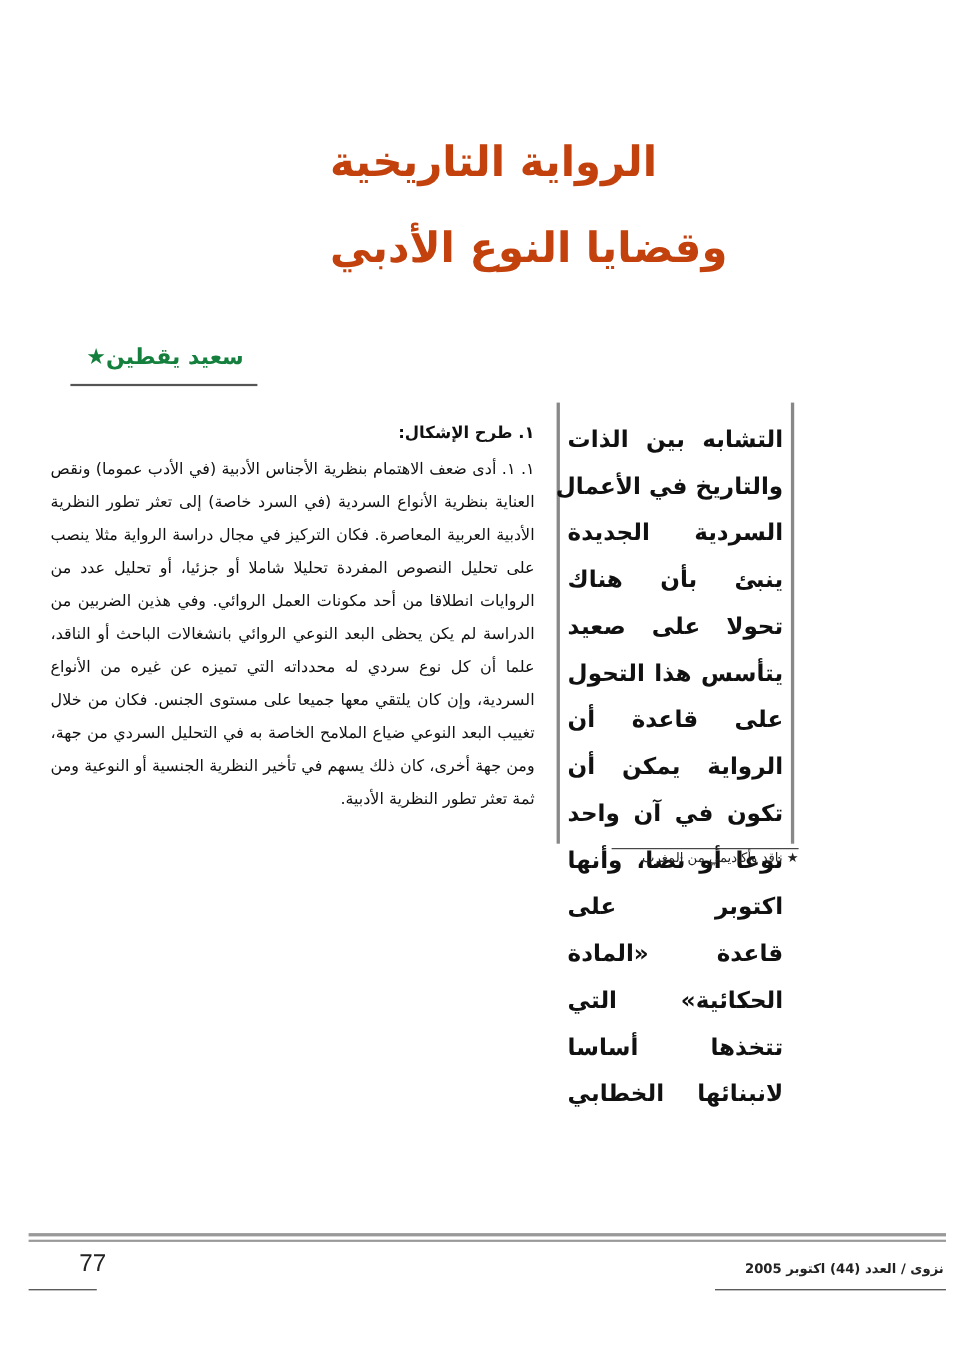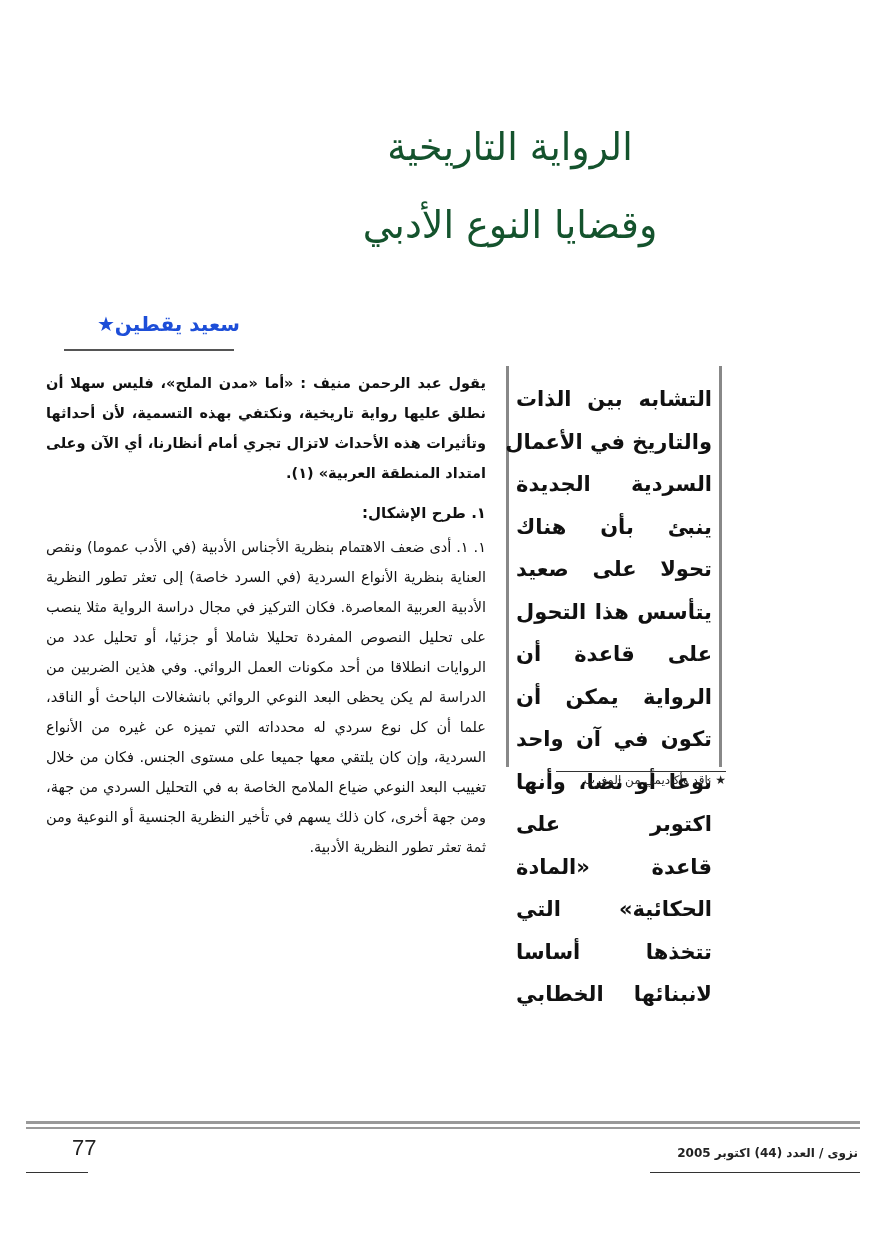--- a/index.html
+++ b/index.html
@@ -1,18 +1,18 @@
 <!DOCTYPE html>
 <html><head>
 <meta charset="utf-8">
 <style>
   html, body { margin:0; padding:0; background:#ffffff; }
   body { width:886px; height:1234px; position:relative; overflow:hidden; font-family:"DejaVu Sans", sans-serif; color:#111; }
-  .title { position:absolute; right:166px; top:108px; width:420px; text-align:center; direction:rtl; font-family:"DejaVu Sans", sans-serif; font-weight:normal; font-size:38px; line-height:78px; color:#14532d; }
-  .author { position:absolute; left:60px; top:312px; width:180px; text-align:right; direction:rtl; font-weight:bold; font-size:20px; color:#1d4ed8; }
+  .title { position:absolute; right:166px; top:108px; width:420px; text-align:left; direction:rtl; font-family:"DejaVu Sans", sans-serif; font-weight:bold; font-size:38px; line-height:78px; color:#c2410c; }
+  .author { position:absolute; left:60px; top:312px; width:180px; text-align:center; direction:rtl; font-weight:bold; font-size:20px; color:#15803d; }
   .author-rule { position:absolute; left:64px; top:349px; width:170px; height:2px; background:#555; }
   .body-col { position:absolute; left:46px; top:368px; width:440px; direction:rtl; text-align:justify; font-size:14.5px; line-height:30px; color:#111; }
   .body-col p { margin:0; }
   .intro { font-weight:bold; }
   .section-head { font-weight:bold; font-size:15px; margin-top:10px !important; margin-bottom:4px !important; }
   .pull-frame { position:absolute; left:506px; top:366px; width:210px; height:401px; border-left:3px solid #888; border-right:3px solid #888; }
   .pull-text { position:absolute; left:516px; top:378px; width:196px; direction:rtl; text-align:justify; text-align-last:justify; font-weight:bold; font-size:21px; line-height:42.5px; color:#111; }
   .pull-text div { white-space:nowrap; text-align-last:justify; }
   .footnote-rule { position:absolute; left:556px; top:771px; width:170px; height:1px; background:#333; }
   .footnote { position:absolute; left:540px; top:773px; width:186px; direction:rtl; text-align:right; font-size:12px; color:#222; }
@@ -28,21 +28,20 @@
 
 <div class="title">
   <div>الرواية التاريخية</div>
   <div>وقضايا النوع الأدبي</div>
 </div>
 
 <div class="author">سعيد يقطين★</div>
 <div class="author-rule"></div>
 
 <div class="body-col">
-  <p class="intro">يقول عبد الرحمن منيف : «أما «مدن الملح»، فليس سهلا أن نطلق عليها رواية تاريخية، ونكتفي بهذه التسمية، لأن أحداثها وتأثيرات هذه الأحداث لاتزال تجري أمام أنظارنا، أي الآن وعلى امتداد المنطقة العربية» (١).</p>
   <p class="section-head">١. طرح الإشكال:</p>
   <p>١. ١. أدى ضعف الاهتمام بنظرية الأجناس الأدبية (في الأدب عموما) ونقص العناية بنظرية الأنواع السردية (في السرد خاصة) إلى تعثر تطور النظرية الأدبية العربية المعاصرة. فكان التركيز في مجال دراسة الرواية مثلا ينصب على تحليل النصوص المفردة تحليلا شاملا أو جزئيا، أو تحليل عدد من الروايات انطلاقا من أحد مكونات العمل الروائي. وفي هذين الضربين من الدراسة لم يكن يحظى البعد النوعي الروائي بانشغالات الباحث أو الناقد، علما أن كل نوع سردي له محدداته التي تميزه عن غيره من الأنواع السردية، وإن كان يلتقي معها جميعا على مستوى الجنس. فكان من خلال تغييب البعد النوعي ضياع الملامح الخاصة به في التحليل السردي من جهة، ومن جهة أخرى، كان ذلك يسهم في تأخير النظرية الجنسية أو النوعية ومن ثمة تعثر تطور النظرية الأدبية.</p>
 </div>
 
 <div class="pull-frame"></div>
 <div class="pull-text">
   <div>التشابه بين الذات</div>
   <div>والتاريخ في الأعمال</div>
   <div>السردية الجديدة</div>
   <div>ينبئ بأن هناك</div>

